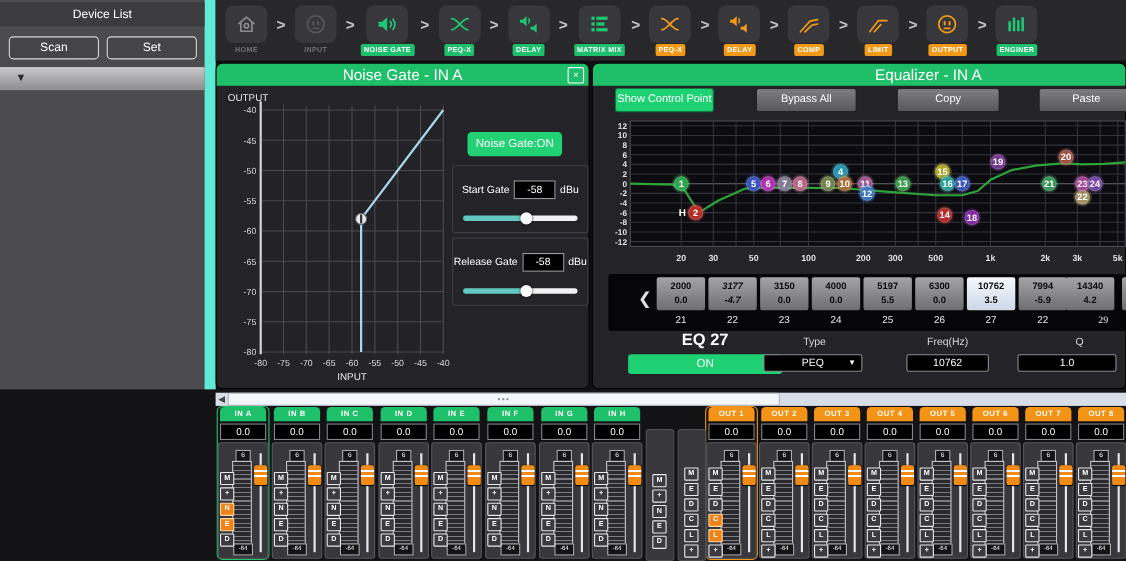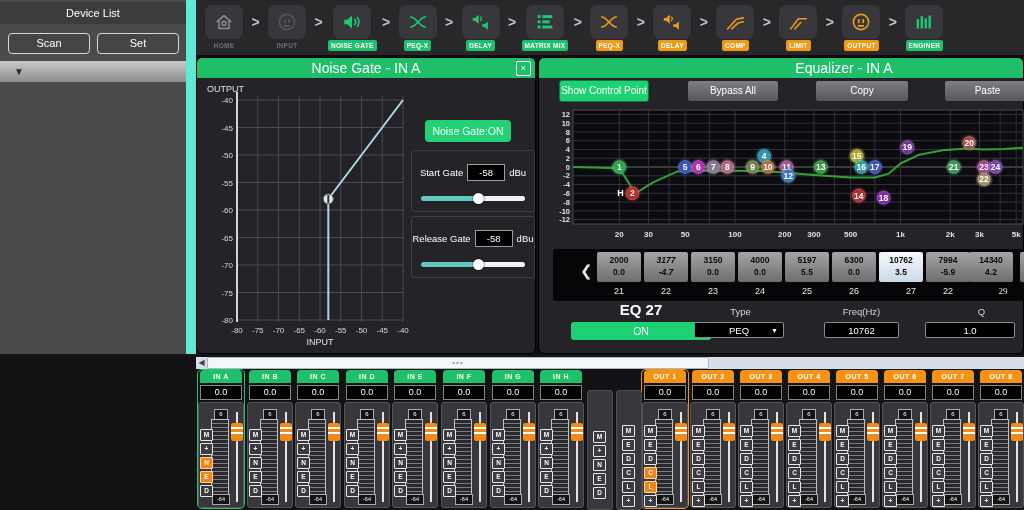--- a/index.html
+++ b/index.html
@@ -478,21 +478,21 @@
       <div class="eq-num" style="left: 232px;">25</div>
       <div class="eq-cell" style="left: 279px;">
         <div>6300</div>
         <div>0.0</div>
       </div>
       <div class="eq-num" style="left: 279px;">26</div>
       <div class="eq-cell sel" style="left: 326px;">
         <div>10762</div>
         <div>3.5</div>
       </div>
-      <div class="eq-num" style="left: 336px;">27</div>
+      <div class="eq-num" style="left: 326px;">27</div>
       <div class="eq-cell" style="left: 373px;">
         <div>7994</div>
         <div>-5.9</div>
       </div>
       <div class="eq-num" style="left: 373px;">22</div>
       <div class="eq-cell" style="left: 416px;">
         <div>14340</div>
         <div>4.2</div>
       </div>
       <div class="eq-num" style="left: 428px; font-family: Liberation Serif, serif;">29</div>

